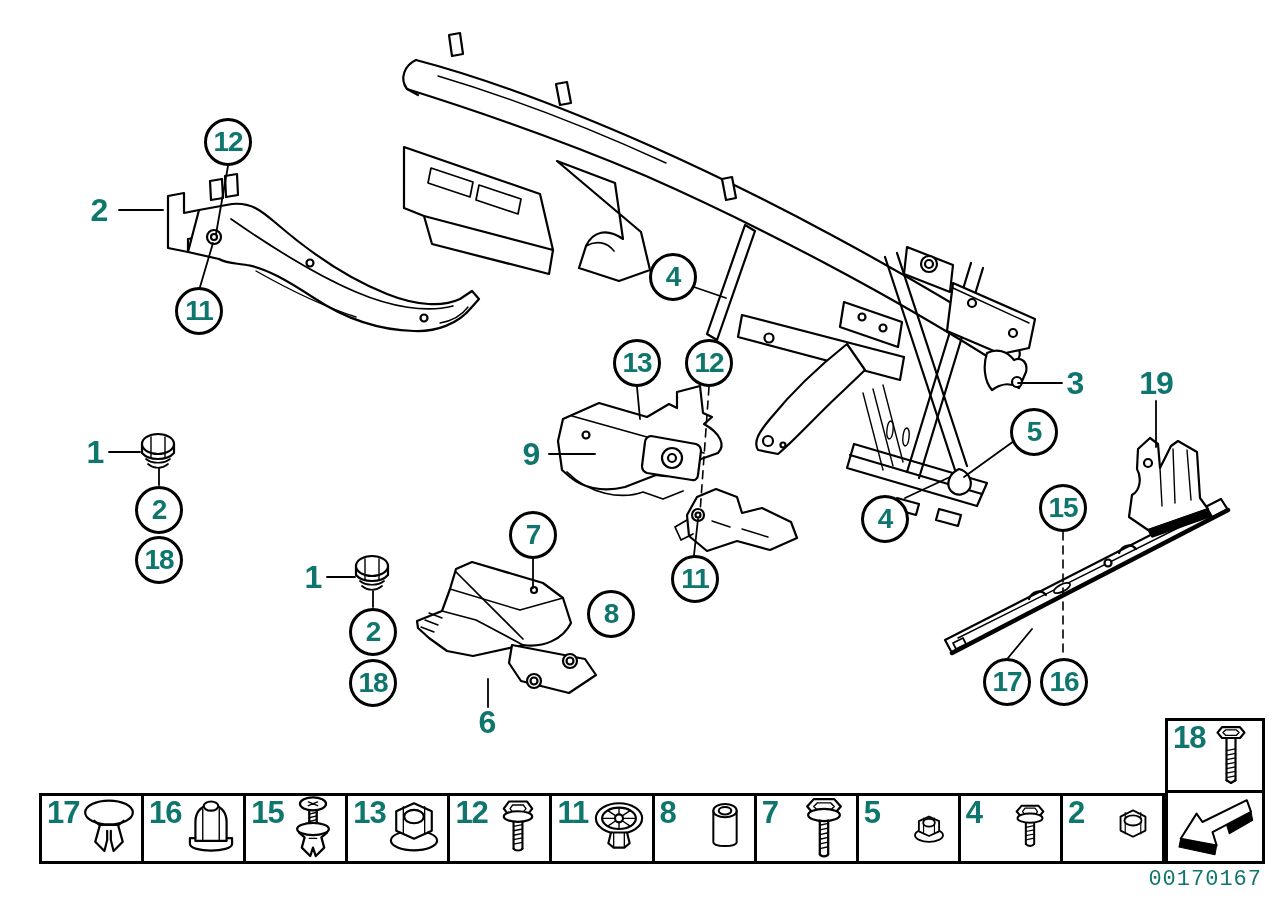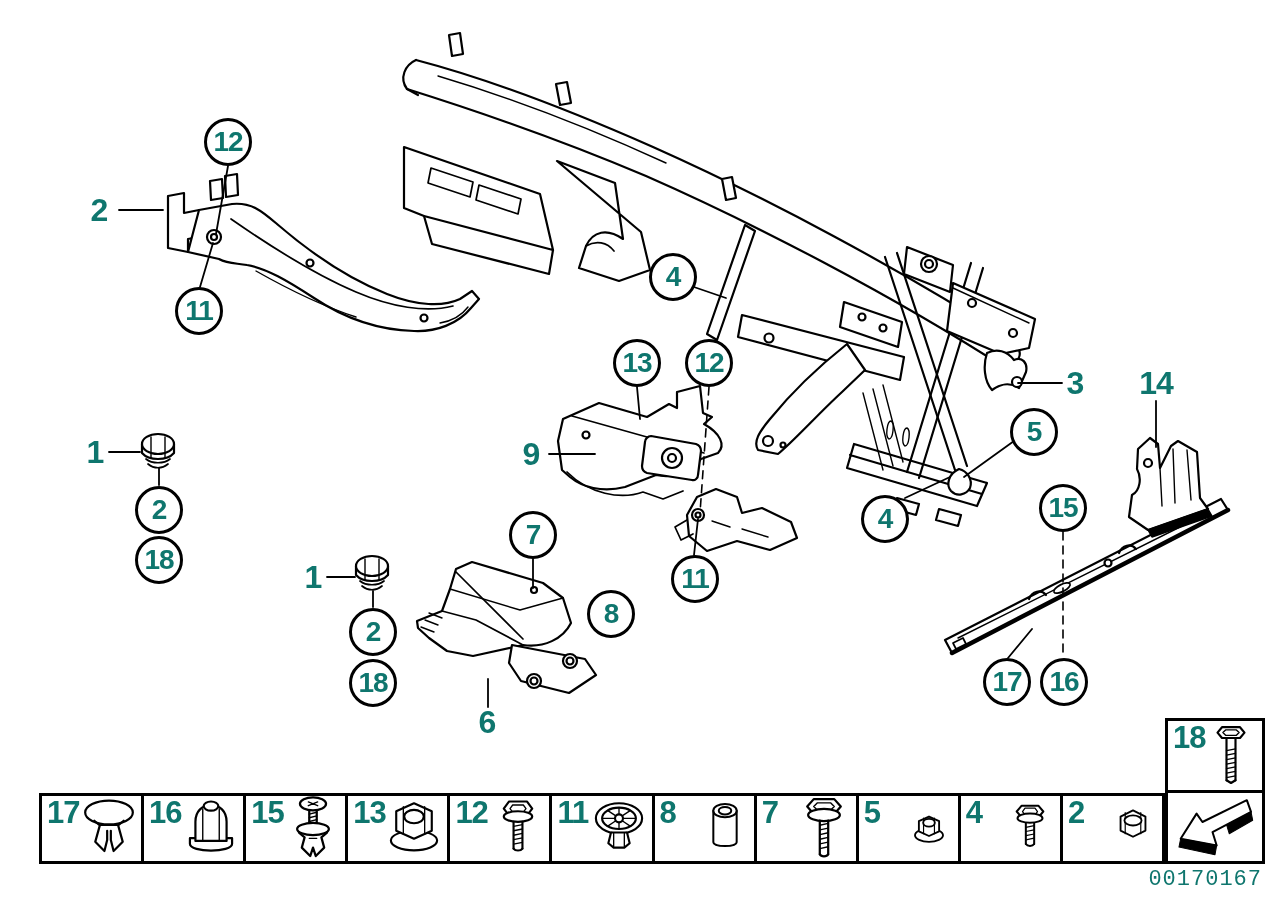--- a/index.html
+++ b/index.html
@@ -231,21 +231,21 @@
       <div class="callout" style="left: 349px; top: 608px;">2</div>
       <div class="callout" style="left: 349px; top: 659px;">18</div>
       <div class="callout" style="left: 983px; top: 658px;">17</div>
       <div class="callout" style="left: 1040px; top: 658px;">16</div>
       <div class="part-label" style="left: 99px; top: 210px;">2</div>
       <div class="part-label" style="left: 95px; top: 452px;">1</div>
       <div class="part-label" style="left: 313px; top: 577px;">1</div>
       <div class="part-label" style="left: 531px; top: 454px;">9</div>
       <div class="part-label" style="left: 487px; top: 722px;">6</div>
       <div class="part-label" style="left: 1075px; top: 383px;">3</div>
-      <div class="part-label" style="left: 1156px; top: 383px;">14</div>
+      <div class="part-label" style="left: 1156px; top: 383px;">19</div>
     </div>
 
   <div class="legend-strip" id="legend-strip">
       <div class="legend-cell">
         <span class="legend-num">17</span>
         <span class="legend-icon"><svg class="fx" width="56" height="66" viewBox="0 0 60 72">
             <ellipse class="wf" cx="30" cy="18" rx="26" ry="13"></ellipse>
             <path d="M14,27 L20,32 L15,50 L25,60 L28,48 M46,27 L40,32 L45,50 L35,60 L32,48 M28,48 L28,38 M32,48 L32,38"></path>
             <path class="t1" d="M20,32 L40,32"></path>
           </svg></span>

